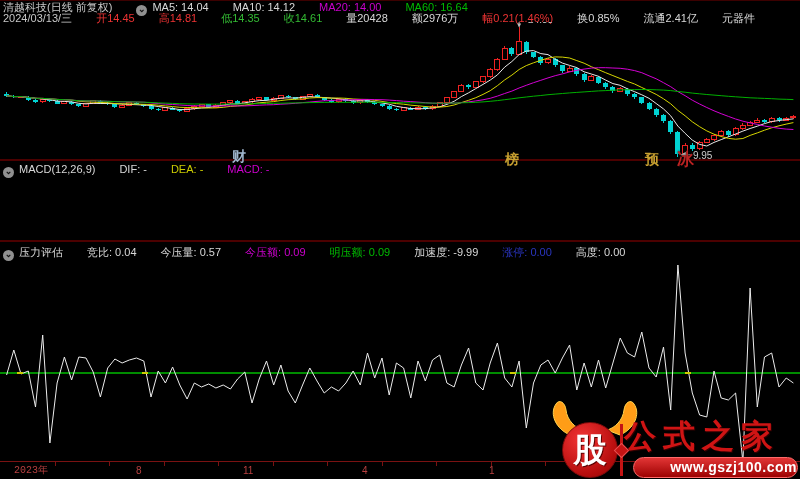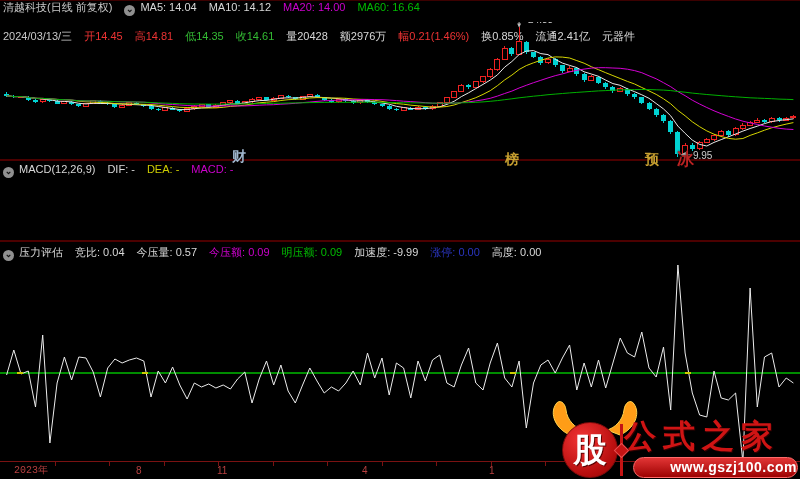--- a/index.html
+++ b/index.html
@@ -1,20 +1,20 @@
 <!DOCTYPE html>
 <html><head>
 <meta charset="utf-8">
 <style>
   html,body{margin:0;padding:0;background:#000;}
   #root{position:relative;width:800px;height:479px;background:#000;overflow:hidden;
         font-family:"Liberation Sans",sans-serif;-webkit-font-smoothing:none;}
   .topline{position:absolute;top:0;left:0;width:800px;height:1px;background:#3c0000;}
   .hrow{position:absolute;left:3px;white-space:nowrap;font-size:11px;line-height:11px;}
-  .seg{margin-right:12px;}
+  .seg{margin-right:24px;}
   .circle-icon{display:inline-block;width:11px;height:11px;border-radius:50%;background:#909090;
        color:#101010;font-size:9px;line-height:9px;text-align:center;vertical-align:-1px;margin-right:5px;font-weight:bold;}
   .sep{position:absolute;left:0;width:800px;height:2px;background:#4c0000;}
   svg{position:absolute;left:0;}
   .axis-line{position:absolute;left:0;top:461px;width:800px;height:1px;background:#7a1212;}
   .tick{position:absolute;top:462px;width:1px;height:4px;background:#7a1212;}
   .axis-label{position:absolute;top:465px;font-size:10px;line-height:11px;color:#b84040;}
   .stamp{position:absolute;font-weight:bold;text-shadow:0 0 2px #000;}
   
   #logo{position:absolute;left:548px;top:398px;width:252px;height:81px;}
@@ -35,21 +35,21 @@
 </style>
 </head>
 <body>
 
 <div id="root">
   <div class="topline"></div>
 
   <div class="hrow" style="top:2px">
     <span class="seg" style="color:#c8c8c8">清越科技(日线 前复权)</span><span class="circle-icon">⌄</span><span id="line1-segs"><span class="seg" style="color: rgb(216, 216, 216);">MA5: 14.04</span><span class="seg" style="color: rgb(216, 216, 216);">MA10: 14.12</span><span class="seg" style="color: rgb(204, 0, 204);">MA20: 14.00</span><span class="seg" style="color: rgb(0, 187, 0);">MA60: 16.64</span></span>
   </div>
-  <div class="hrow" style="top:31px">
+  <div class="hrow" style="top:13px">
     <span id="line2-segs"><span class="seg" style="color: rgb(200, 200, 200);">2024/03/13/三</span><span class="seg" style="color: rgb(238, 51, 51);">开14.45</span><span class="seg" style="color: rgb(238, 51, 51);">高14.81</span><span class="seg" style="color: rgb(51, 187, 51);">低14.35</span><span class="seg" style="color: rgb(51, 187, 51);">收14.61</span><span class="seg" style="color: rgb(216, 216, 216);">量20428</span><span class="seg" style="color: rgb(216, 216, 216);">额2976万</span><span class="seg" style="color: rgb(238, 51, 51);">幅0.21(1.46%)</span><span class="seg" style="color: rgb(216, 216, 216);">换0.85%</span><span class="seg" style="color: rgb(216, 216, 216);">流通2.41亿</span><span class="seg" style="color: rgb(216, 216, 216);">元器件</span></span>
   </div>
 
   <svg id="main-svg" style="top:22px" width="800" height="137" viewBox="0 0 800 137">
       <g shape-rendering="crispEdges">
         <line x1="6.6" y1="70.2" x2="6.6" y2="74.6" stroke="#00d2d2" stroke-width="1"></line>
         <rect x="4.1" y="72" width="5" height="1.7000000000000028" fill="#00d2d2"></rect>
         <line x1="13.8" y1="72.8" x2="13.8" y2="76.3" stroke="#00d2d2" stroke-width="1"></line>
         <rect x="11.3" y="73.7" width="5" height="1.7000000000000028" fill="#00d2d2"></rect>
         <line x1="21.0" y1="73.7" x2="21.0" y2="76.3" stroke="#ee2222" stroke-width="1"></line>
@@ -316,21 +316,21 @@
       <div class="tick" style="left: 491px; background: rgb(122, 18, 18);"></div>
       <div class="tick" style="left: 545px; background: rgb(122, 18, 18);"></div>
       <div class="tick" style="left: 600px; background: rgb(122, 18, 18);"></div>
       <div class="tick" style="left: 654px; background: rgb(122, 18, 18);"></div>
       <div class="tick" style="left: 709px; background: rgb(122, 18, 18);"></div>
       <div class="tick" style="left: 763px; background: rgb(122, 18, 18);"></div>
     </div>
   <div id="axis-labels">
       <span class="axis-label" style="left: 14px; color: rgb(184, 64, 64); font-family: Liberation Mono, monospace;">2023年</span>
       <span class="axis-label" style="left: 136px; color: rgb(184, 64, 64);">8</span>
-      <span class="axis-label" style="left: 217px; color: rgb(184, 64, 64);">11</span>
+      <span class="axis-label" style="left: 243px; color: rgb(184, 64, 64);">11</span>
       <span class="axis-label" style="left: 362px; color: rgb(184, 64, 64);">4</span>
       <span class="axis-label" style="left: 489px; color: rgb(184, 64, 64);">1</span>
     </div>
 
   <div id="stamps">
       <div class="stamp" style="left: 232px; top: 148px; color: rgb(159, 182, 205); font-size: 14px;">财</div>
       <div class="stamp" style="left: 505px; top: 151px; color: rgb(200, 160, 48); font-size: 14px;">榜</div>
       <div class="stamp" style="left: 645px; top: 151px; color: rgb(200, 160, 48); font-size: 14px;">预</div>
       <div class="stamp" style="left: 677px; top: 148px; color: rgb(187, 34, 34); font-size: 17px;">冰</div>
     </div>

